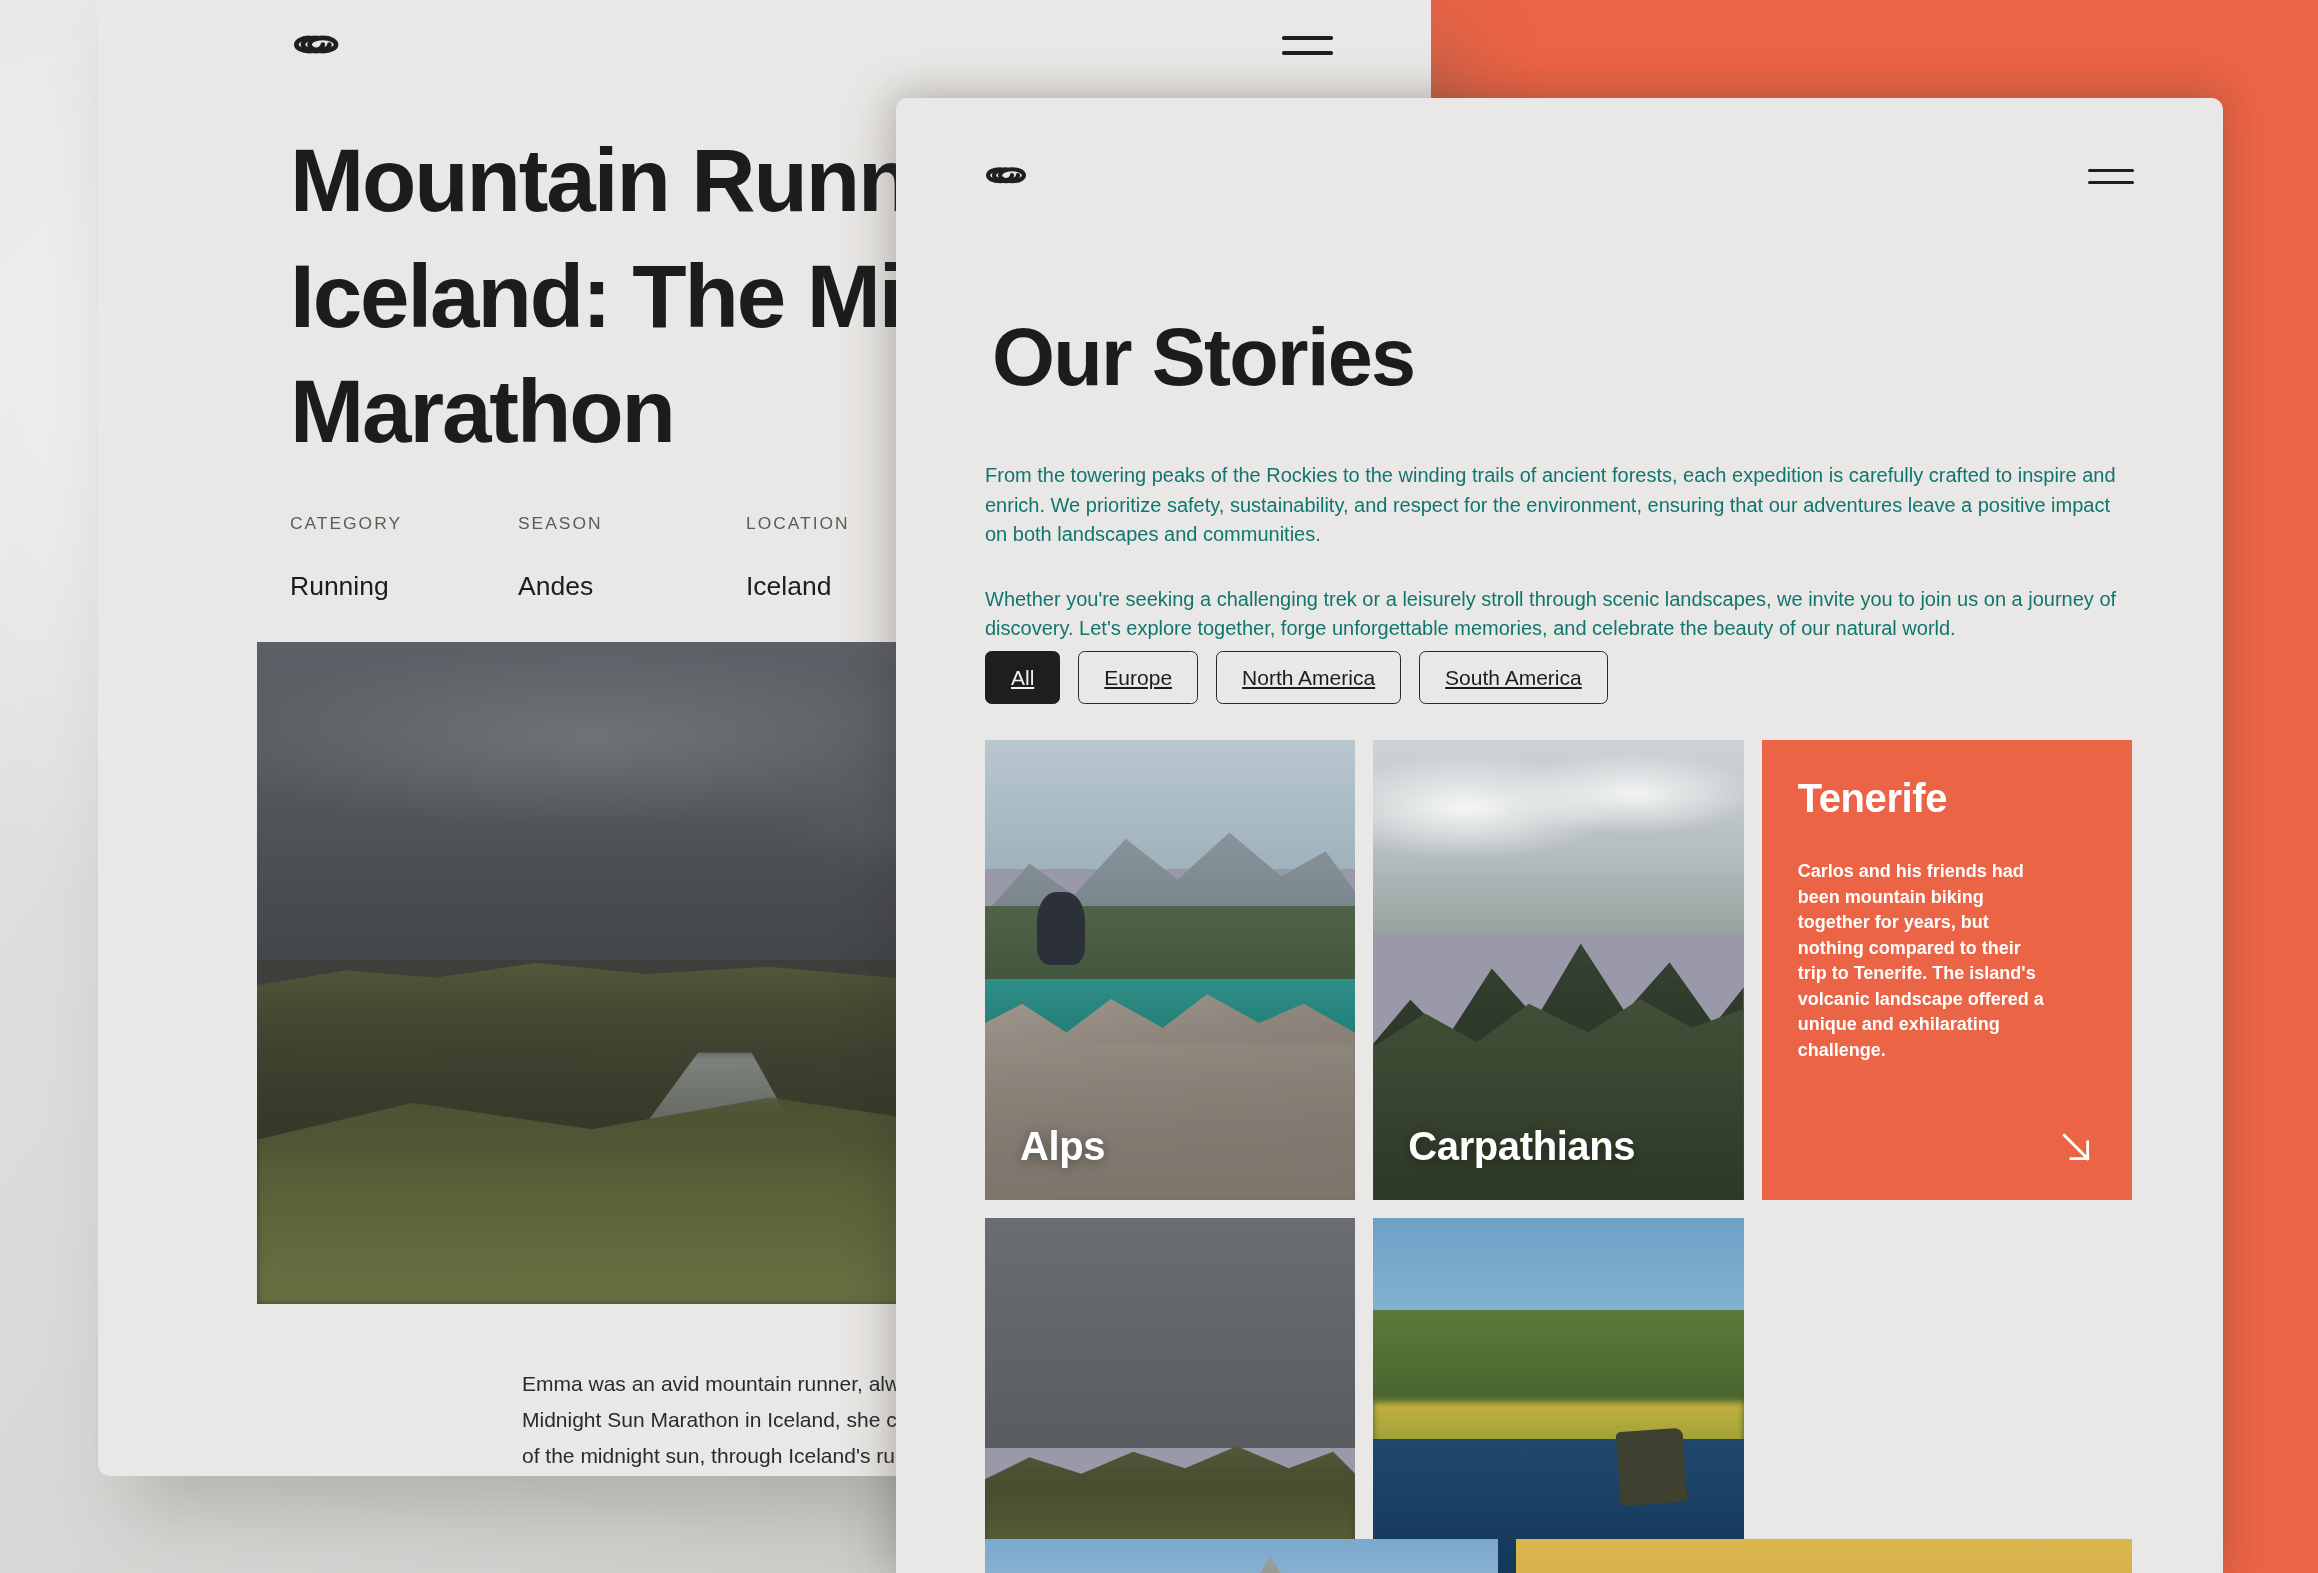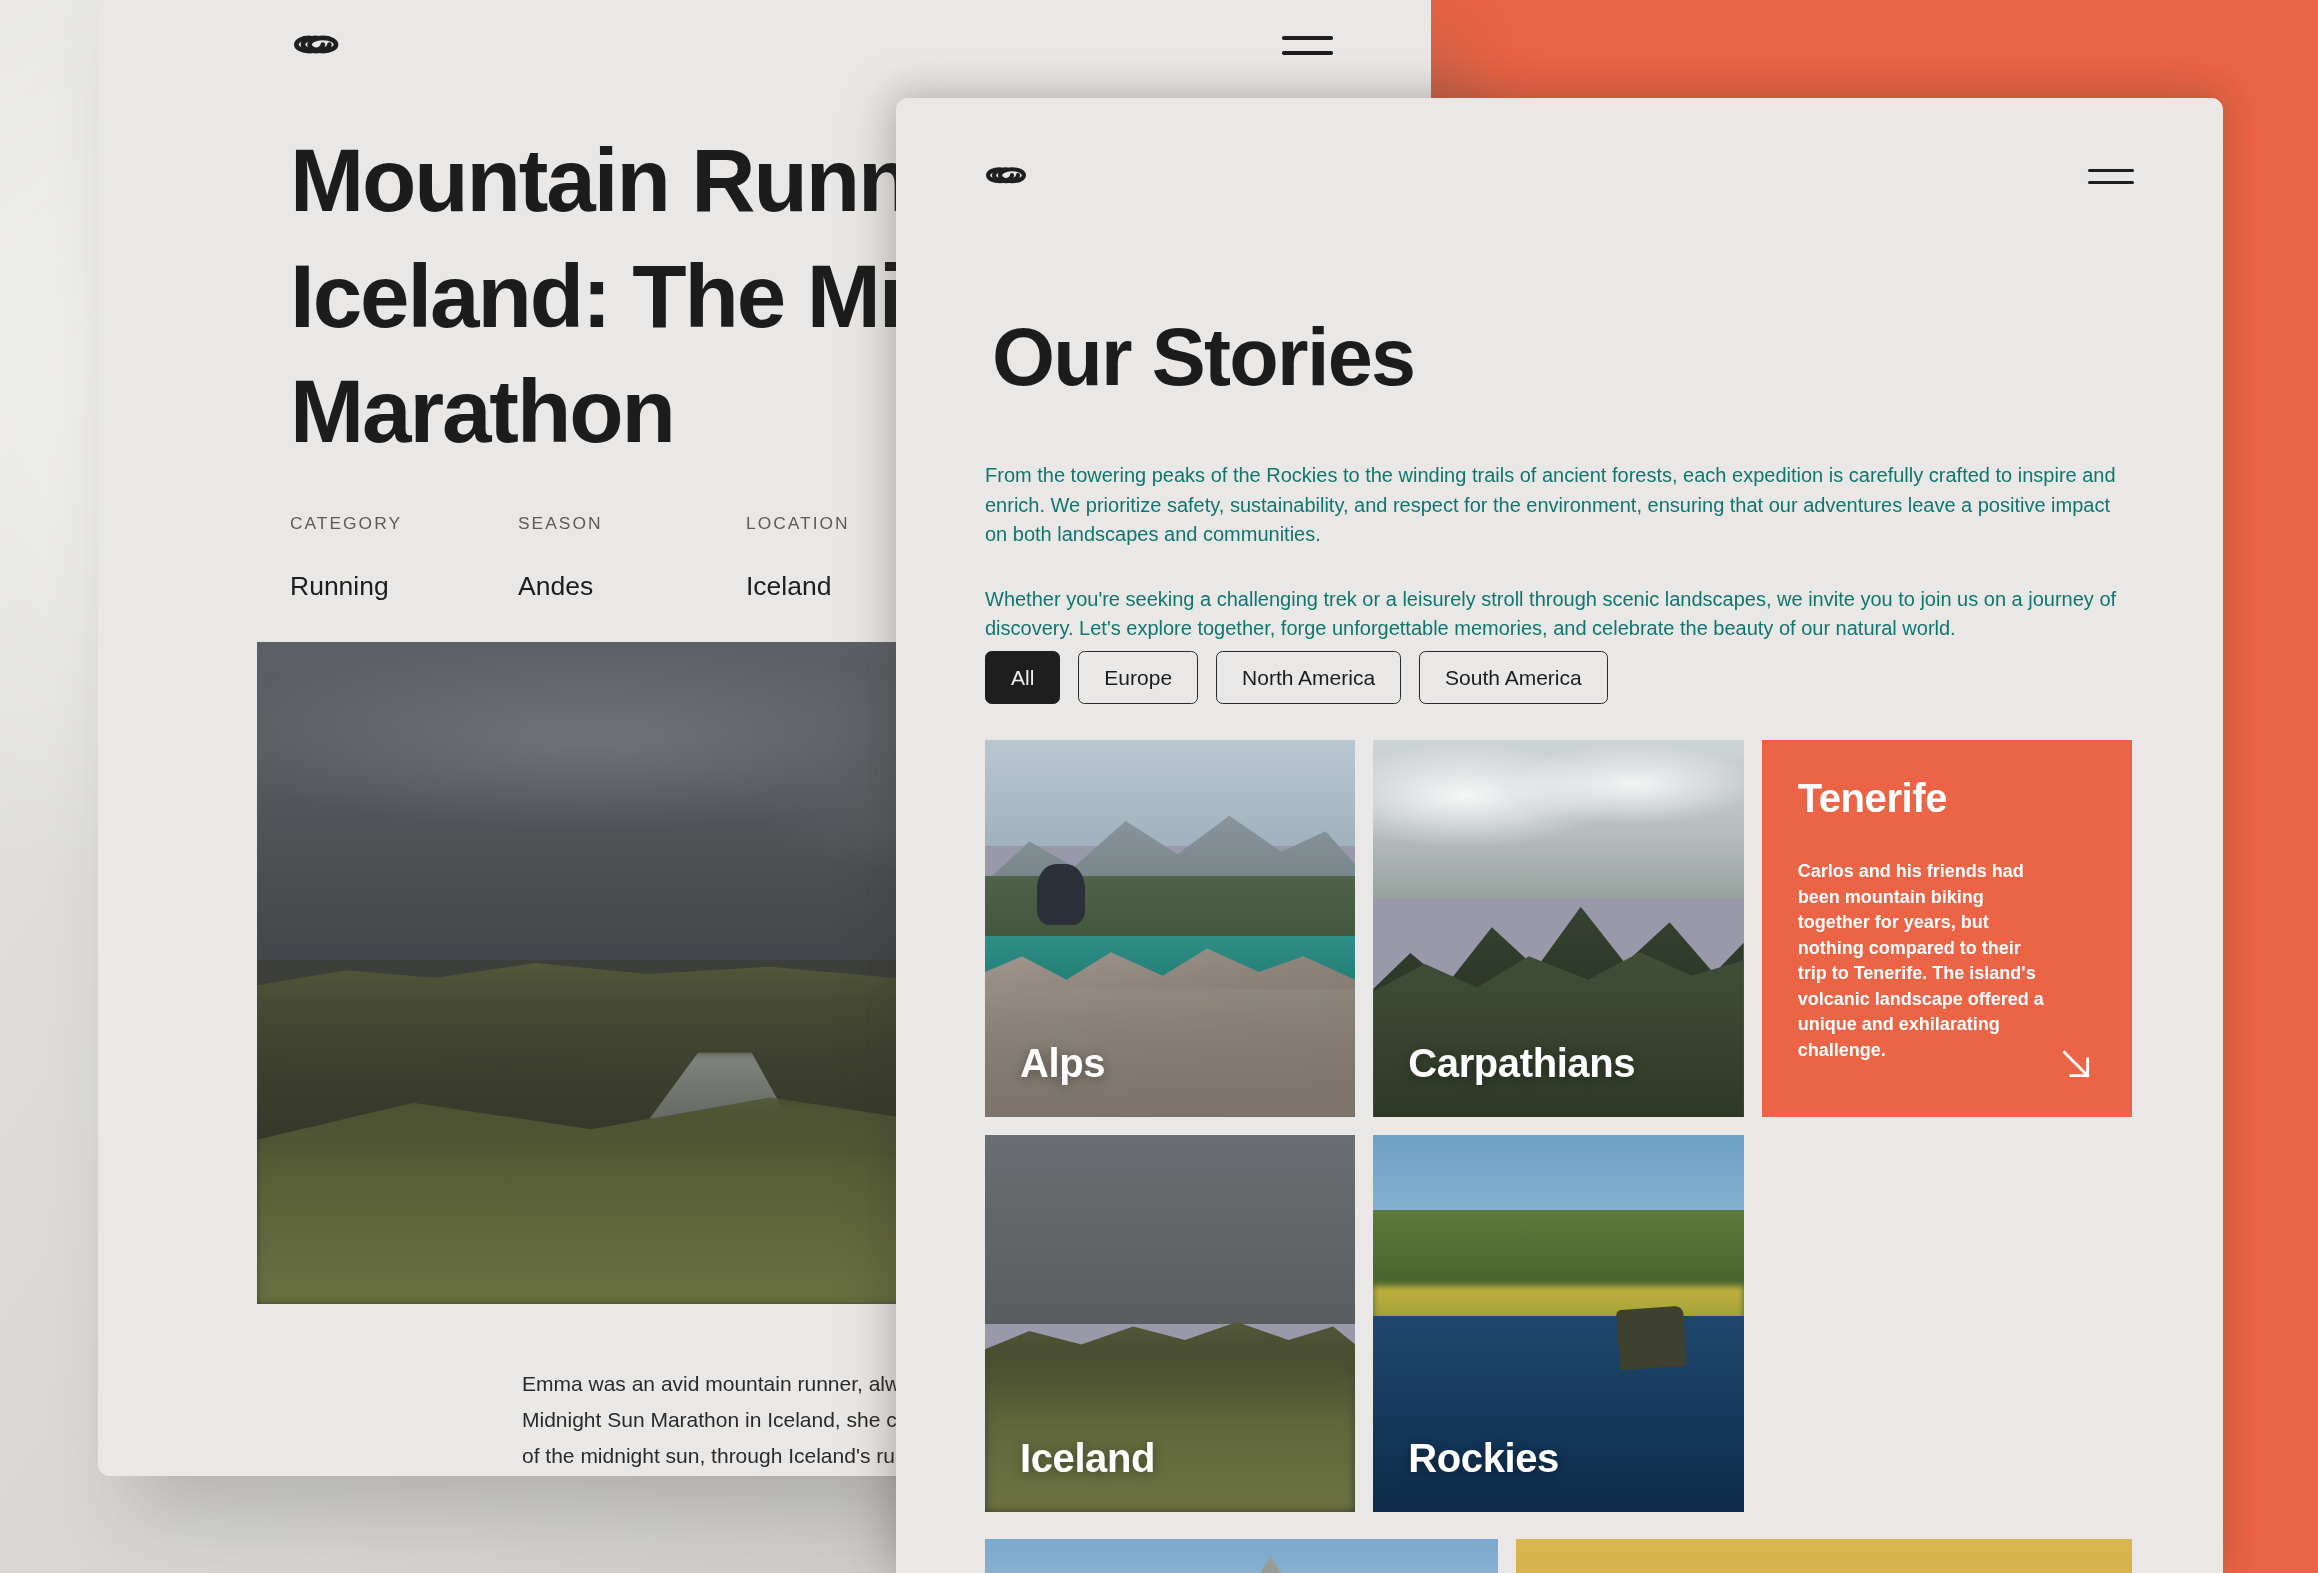--- a/index.html
+++ b/index.html
@@ -133,30 +133,30 @@
   .r-intro p + p { margin-top:35px; }
 
   .r-filters {
     position:absolute; left:89px; top:553px;
     display:flex; gap:18px;
   }
   .chip {
     height:53px; padding:0 25px; border-radius:6.6px;
     display:flex; align-items:center; justify-content:center;
     font-size:21px; color:#1c1c1c; border:1.3px solid #2a2a2a;
-    background:transparent; cursor:pointer; white-space:nowrap;
+    background:transparent; cursor:pointer; white-space:nowrap;text-decoration:underline;
   }
   .chip.active { background:#1e1e1e; color:#f2f0ee; border-color:#1e1e1e; }
 
   .r-grid {
     position:absolute; left:89px; top:642px; width:1147px;
     display:grid; grid-template-columns:repeat(3,1fr); gap:18px;
   }
   .card {
-    position:relative; height:377px; overflow:hidden; cursor:pointer;
+    position:relative; height:460px; overflow:hidden; cursor:pointer;
     background:#99a;
   }
   .card-label {
     position:absolute; left:35px; bottom:31px;
     font-size:40px; font-weight:700; color:#fff; letter-spacing:-0.4px;
     text-shadow:0 1.7px 11.6px rgba(0,0,0,.35);
   }
   .card-tenerife {
     background:#eb6445; padding:36px 36px 0 36px;
   }

